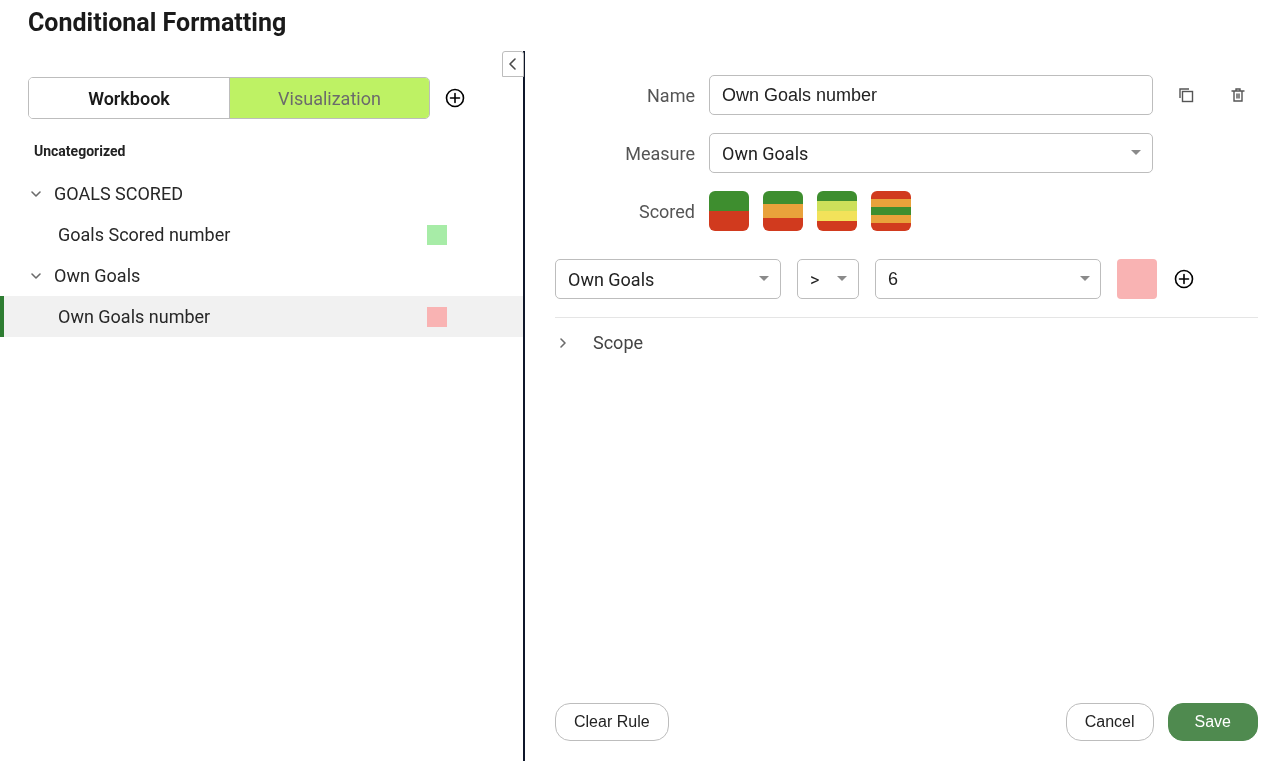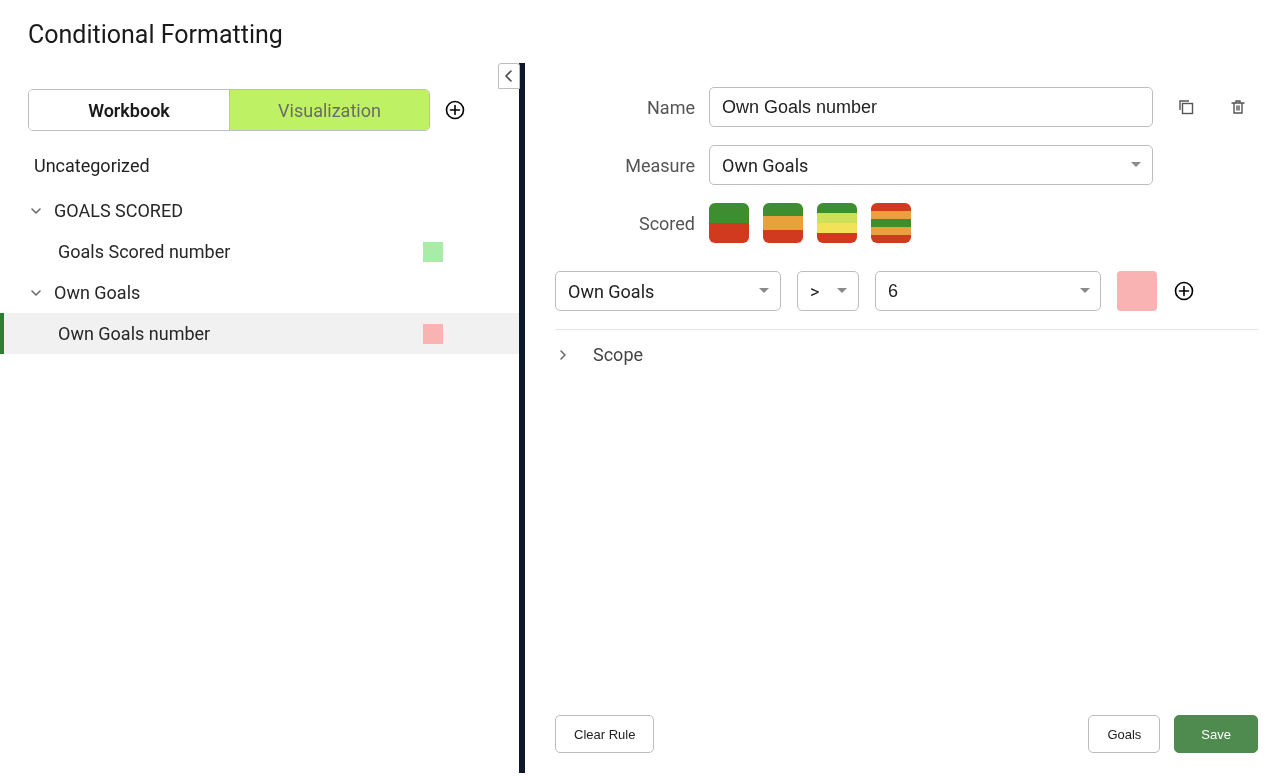--- a/index.html
+++ b/index.html
@@ -6,31 +6,31 @@
   body {
     font-family: -apple-system, BlinkMacSystemFont, "Segoe UI", Roboto, Helvetica, Arial, sans-serif;
     background: #fff;
     color: #1a1a1a;
     width: 1288px;
     height: 780px;
     overflow: hidden;
   }
   .title {
     font-size: 25px;
-    font-weight: 400;
-    padding: 20px 28px 14px 28px;
+    font-weight: 700;
+    padding: 8px 28px 14px 28px;
   }
   .content {
     display: flex;
     height: calc(100% - 70px);
   }
   
   .left-panel {
     width: 525px;
-    border-right: 6px solid #0f172a;
+    border-right: 2px solid #0f172a;
     position: relative;
     padding-top: 26px;
   }
   .collapse-tab {
     position: absolute;
     right: -1px;
     top: 0;
     width: 22px;
     height: 26px;
     border: 1px solid #bdbdbd;
@@ -70,22 +70,22 @@
     font-weight: 600;
   }
   .tab + .tab { border-left: 1px solid #bdbdbd; }
   .add-circle {
     width: 22px; height: 22px;
     display:inline-flex;align-items:center;justify-content:center;
     color:#000;
     cursor:pointer;
   }
   .section-heading {
-    font-size: 18px;
-    font-weight: 400;
+    font-size: 14px;
+    font-weight: 700;
     padding: 6px 34px 14px 34px;
     color:#222;
   }
   .group-row {
     display:flex; align-items:center;
     gap: 10px;
     padding: 10px 28px;
     font-size: 18px;
     color:#272727;
     cursor:pointer;
@@ -212,23 +212,23 @@
   .footer {
     position:absolute;
     left:30px;right:30px;bottom:20px;
     display:flex;
     align-items:center;
     justify-content:space-between;
   }
   .btn {
     height:38px;
     border:1px solid #bdbdbd;
-    border-radius:5px;
+    border-radius:15px;
     padding:0 18px;
-    font-size:13px;
+    font-size:16px;
     background:#fff;
     color:#222;
     display:inline-flex;align-items:center;justify-content:center;
     cursor:pointer;
   }
   .btn.primary {
     background:#4f8a4f;
     border-color:#4f8a4f;
     color:#fff;
     padding:16px 26px;
@@ -396,19 +396,19 @@
         <svg width="14" height="14" viewBox="0 0 14 14">
             <path d="M5 3 L9 7 L5 11" stroke="currentColor" stroke-width="1.6" fill="none" stroke-linecap="round" stroke-linejoin="round"></path>
           </svg>
       </span>
       <span>Scope</span>
     </div>
 
     <div class="footer">
       <button class="btn">Clear Rule</button>
       <div class="footer-right">
-        <button class="btn">Goals</button>
+        <button class="btn">Cancel</button>
         <button class="btn primary">Save</button>
       </div>
     </div>
 
   </div>
 </div>
 
 </body></html>

